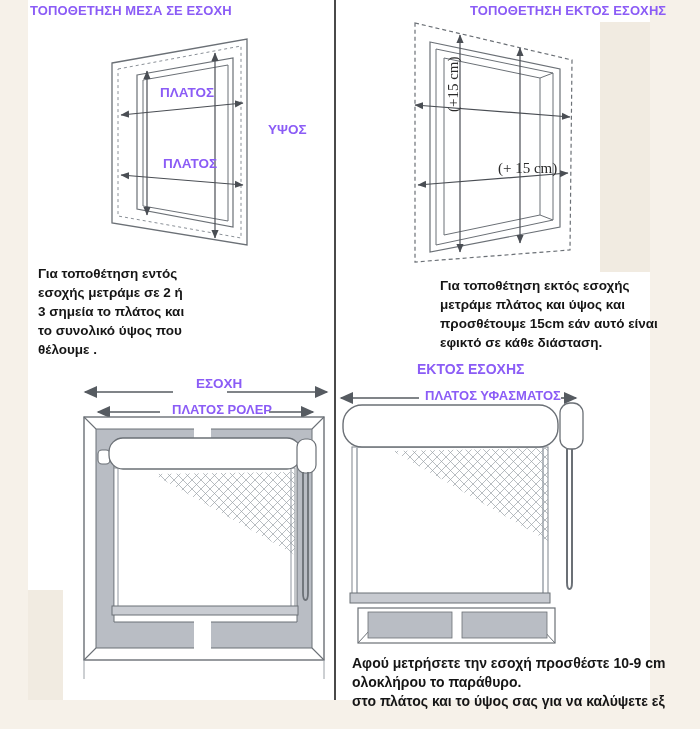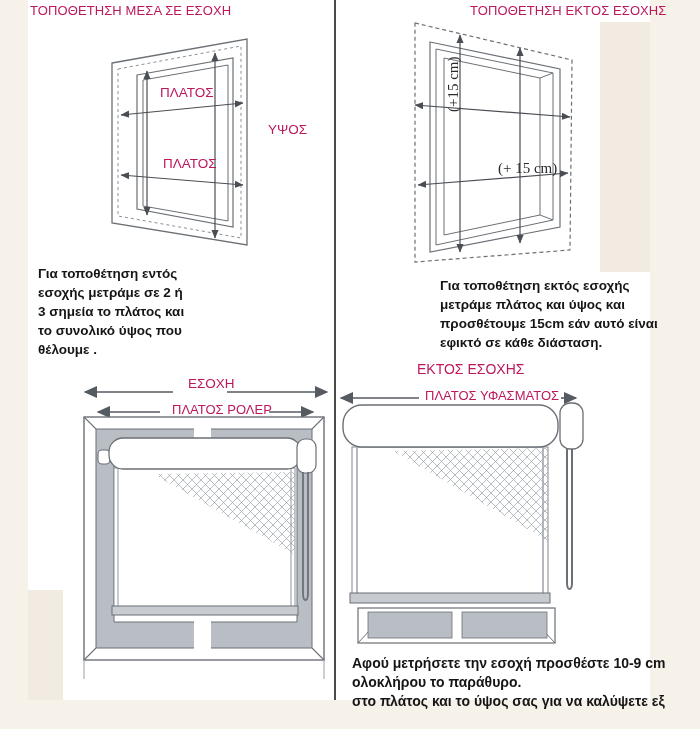--- a/index.html
+++ b/index.html
@@ -7,21 +7,21 @@
     width:700px;height:729px;
     background:#f6f1e9;
     font-family:"Liberation Sans",sans-serif;
     position:relative;overflow:hidden;
   }
   #stage{position:absolute;left:0;top:0;width:700px;height:729px;}
   .panel{position:absolute;background:#ffffff;}
   .creampatch{position:absolute;background:#f1ebe1;}
   .divider{position:absolute;background:#4a4a4a;}
   .lbl{
-    position:absolute;font-weight:normal;color:#be185d;
+    position:absolute;font-weight:bold;color:#8b5cf6;
     white-space:nowrap;line-height:1.1;
   }
   .title{font-size:13px;letter-spacing:0.1px;}
   .diagram-label{font-size:13.5px;}
   .serif-label{
     font-family:"Liberation Serif",serif;font-weight:normal;
     color:#2a2a2a;font-size:15px;
   }
   .rotated{transform:rotate(-90deg);transform-origin:center center;text-align:center;}
   .caption{
@@ -103,21 +103,21 @@
   <div class="lbl serif-label rotated" style="left:422px;top:76px;width:62px;">(+15 cm)</div>
   <div class="lbl serif-label" style="left:498px;top:160px;">(+ 15 cm)</div>
 
   <div class="caption" style="left:440px;top:276px;">
     <div>Για   τοποθέτηση εκτός εσοχής</div>
     <div>μετράμε πλάτος και ύψος και</div>
     <div>προσθέτουμε 15cm εάν αυτό είναι</div>
     <div>εφικτό σε κάθε διάσταση.</div>
   </div>
 
-  <div class="lbl diagram-label" style="left:188px;top:377px;">ΕΣΟΧΗ</div>
+  <div class="lbl diagram-label" style="left:196px;top:377px;">ΕΣΟΧΗ</div>
   <div class="lbl" style="left:172px;top:403px;font-size:13px;">ΠΛΑΤΟΣ ΡΟΛΕΡ</div>
 
   <svg style="left:75px;top:372px;" width="258" height="330" viewBox="0 0 258 330">
     <defs>
       <marker id="ahBL" viewBox="0 0 10 10" refX="8.5" refY="5" markerWidth="9" markerHeight="9" orient="auto-start-reverse">
         <path d="M0,0.8 L9.5,5 L0,9.2 z" fill="#565b61"></path>
       </marker>
       <pattern id="hatchBL" width="9" height="9" patternUnits="userSpaceOnUse">
         <path d="M0,9 L9,0 M0,0 L9,9" stroke="#9aa0a6" stroke-width="0.7" fill="none"></path>
       </pattern>

